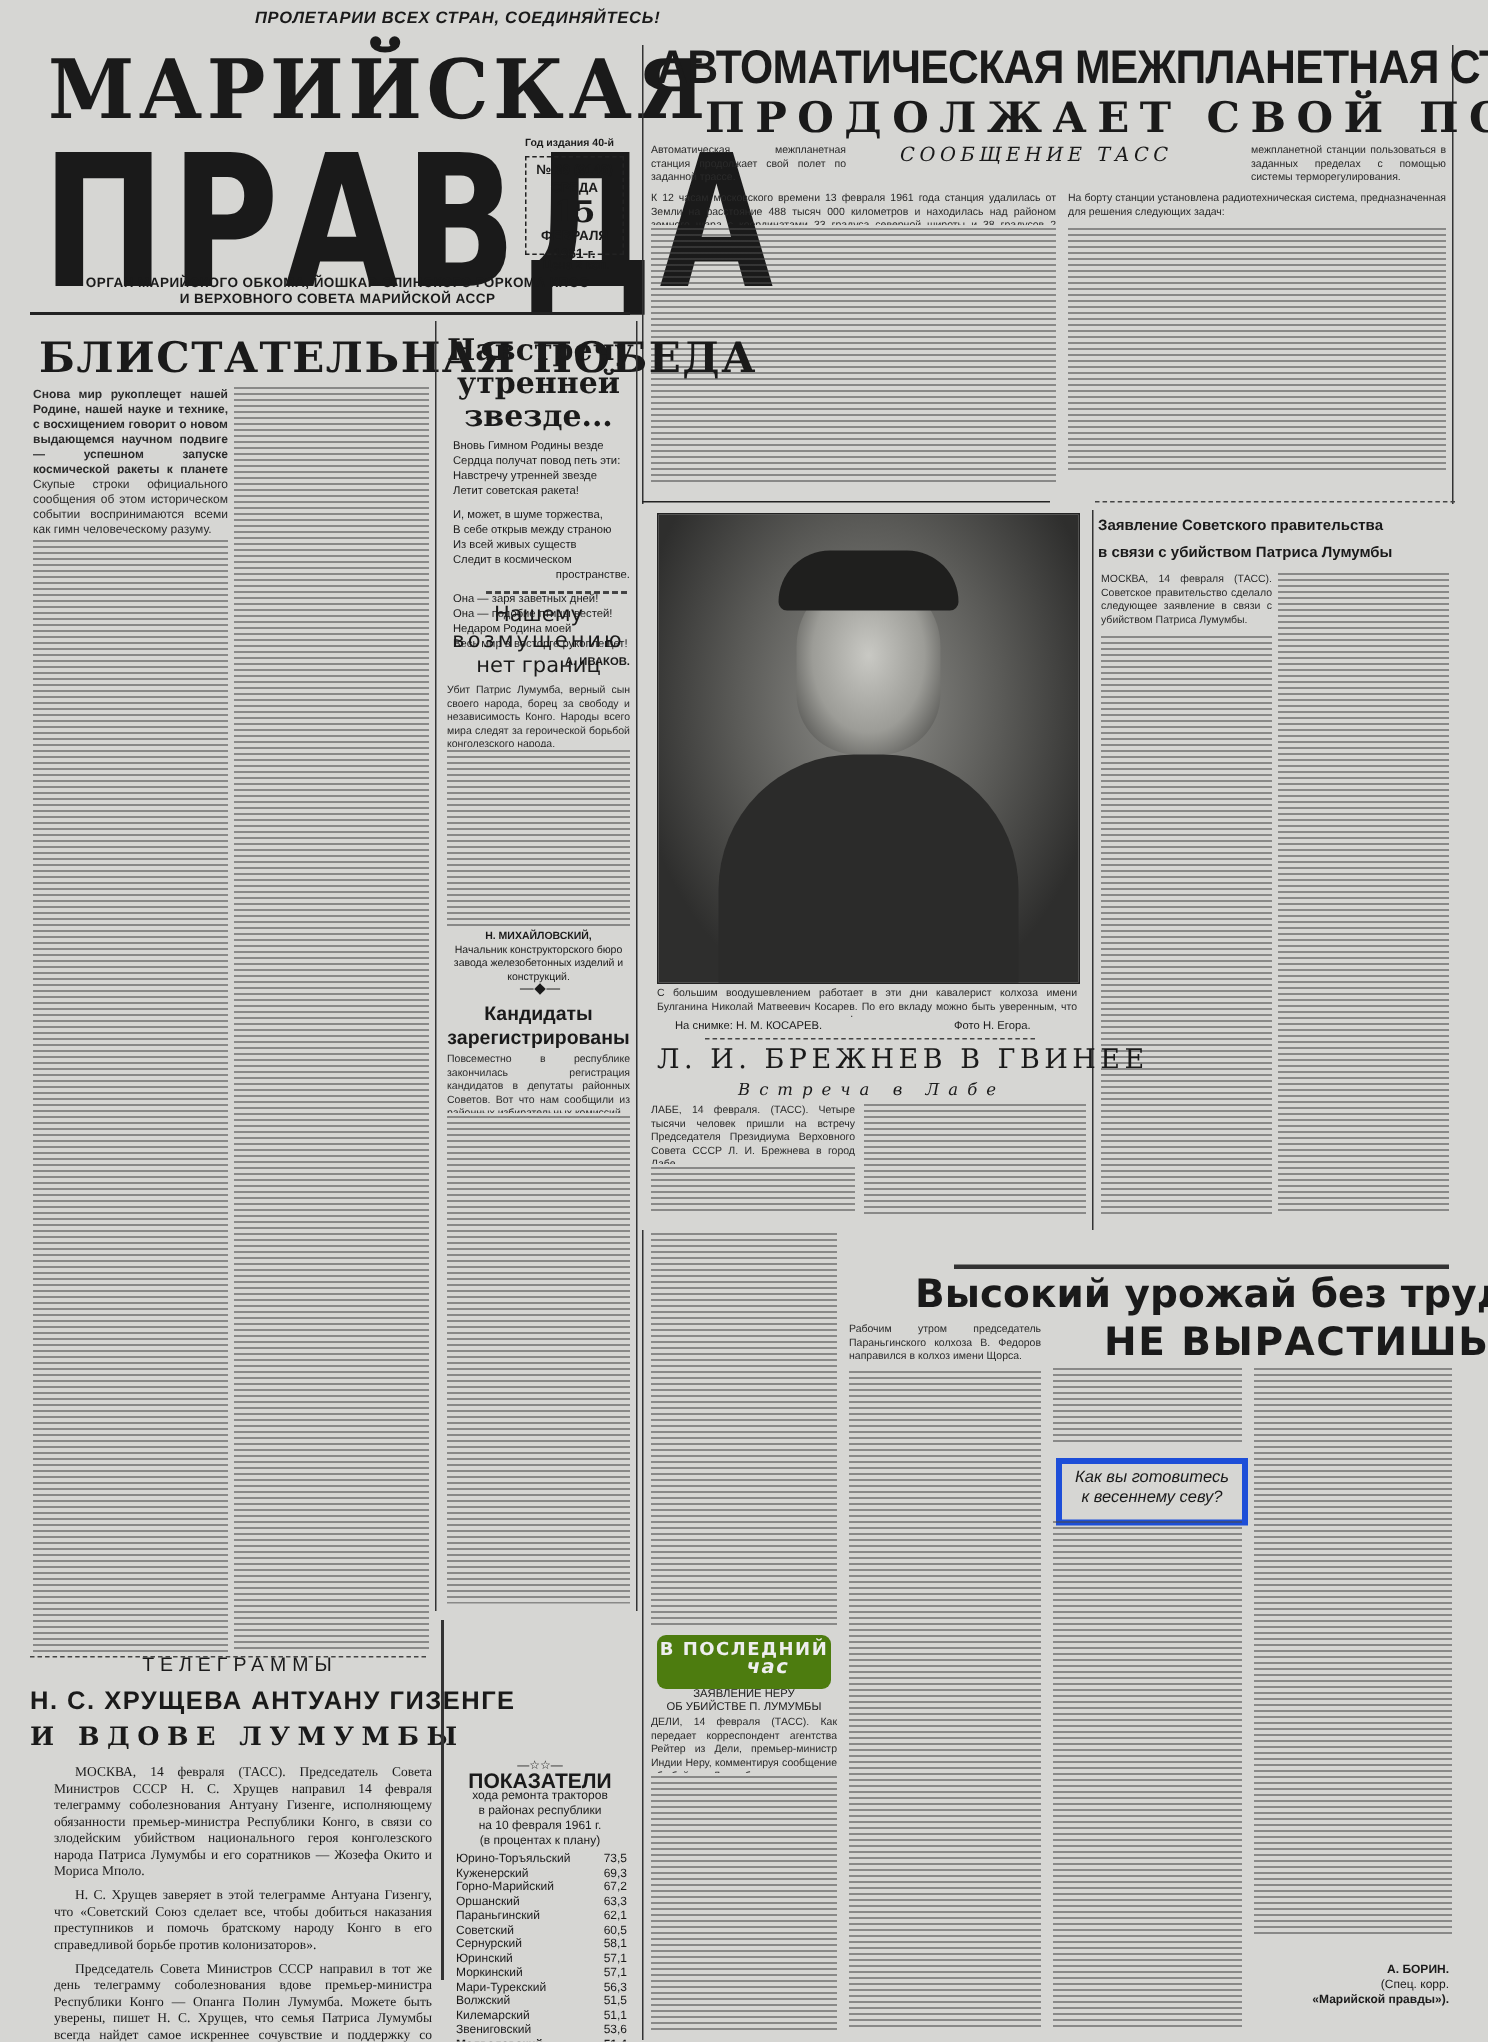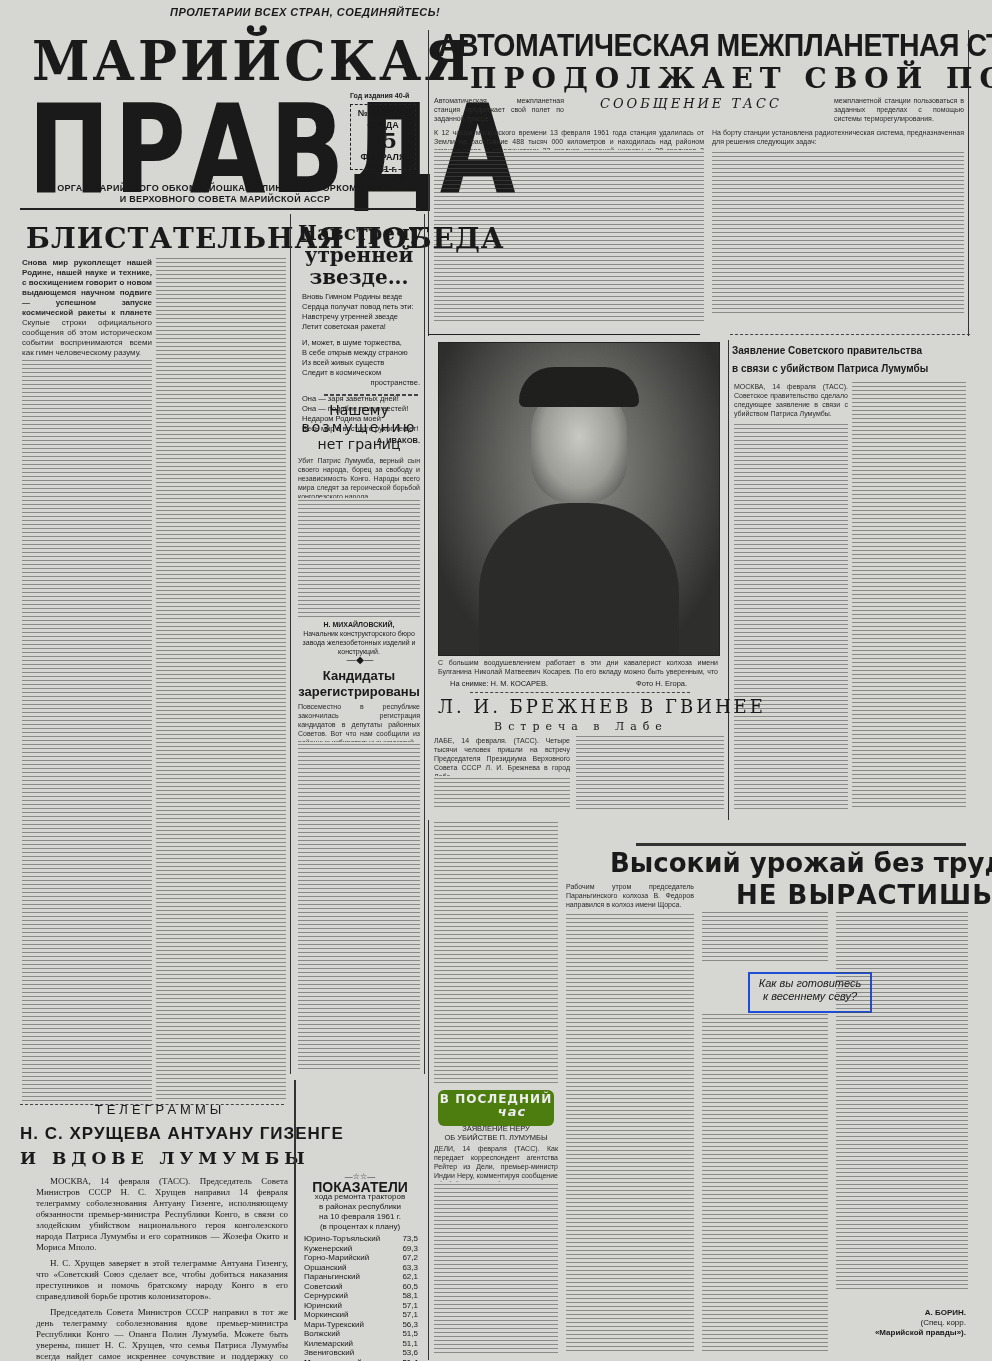--- a/index.html
+++ b/index.html
@@ -17,21 +17,21 @@
   .mast1{font-family:"DejaVu Serif",serif;font-weight:bold;font-size:52px;letter-spacing:3px;transform:scaleY(1.05);}
   .mast2{font-family:"DejaVu Sans",sans-serif;font-weight:900;font-size:98px;letter-spacing:4px;transform:scaleY(1.25);transform-origin:top left;}
   .infobox{border:1px dashed #222;text-align:center;font-family:"Liberation Sans",sans-serif;font-weight:bold;font-size:10px;line-height:12px;}
   .h-big{font-family:"DejaVu Serif",serif;font-weight:bold;}
   .h-cond{font-family:"Liberation Sans",sans-serif;font-weight:bold;transform-origin:left top;}
   .photo{background:radial-gradient(ellipse at 50% 40%,#8f8f8b 0%,#5a5a57 45%,#2e2e2d 80%);}
   .last-hour{background:#4d7c0f;color:#eee;font-family:"DejaVu Sans",sans-serif;font-weight:bold;font-size:12px;letter-spacing:1px;border-radius:6px;text-align:center;}
   table.stats{border-collapse:collapse;font-family:"Liberation Sans",sans-serif;font-size:8px;line-height:9.5px;width:100%;}
   table.stats td{padding:0;}
   table.stats td.v{text-align:right;}
-  .boxed{border:2px solid #1d4ed8;text-align:center;font-family:"Liberation Sans",sans-serif;font-style:italic;font-size:11px;line-height:13px;margin-left:44px;}
+  .boxed{border:4px solid #1d4ed8;text-align:center;font-family:"Liberation Sans",sans-serif;font-style:italic;font-size:11px;line-height:13px;}
 </style>
 </head>
 <body>
 
 <div class="abs motto" style="left:170px;top:6px;">ПРОЛЕТАРИИ ВСЕХ СТРАН, СОЕДИНЯЙТЕСЬ!</div>
 <div class="abs mast1" style="left:32px;top:30px;">МАРИЙСКАЯ</div>
 <div class="abs mast2" style="left:28px;top:88px;line-height:98px;">ПРАВДА</div>
 <div class="abs" style="left:350px;top:92px;font-family:'Liberation Sans',sans-serif;font-size:7px;font-weight:bold;">Год издания 40-й</div>
 <div class="abs infobox" style="left:350px;top:104px;width:64px;height:64px;">
   <div style="font-size:9px;margin-top:2px;">№ 39 (9148)</div>
@@ -127,21 +127,21 @@
 <div class="abs" style="left:732px;top:342px;width:236px;text-align:left;font-family:'Liberation Sans',sans-serif;font-weight:bold;font-size:10px;line-height:18px;">
   <div>Заявление Советского правительства</div>
   <div>в связи с убийством Патриса Лумумбы</div>
 </div>
 <div class="abs txt" style="left:734px;top:382px;width:114px;height:40px;font-size:7px;line-height:9px;">МОСКВА, 14 февраля (ТАСС). Советское правительство сделало следующее заявление в связи с убийством Патриса Лумумбы.</div>
 <div class="abs filler" style="left:734px;top:424px;width:114px;height:386px;"></div>
 <div class="abs filler" style="left:852px;top:382px;width:114px;height:428px;"></div>
 
 <div class="dash-h" style="left:470px;top:692px;width:220px;"></div>
 <div class="abs" style="left:438px;top:696px;width:286px;text-align:center;font-family:'DejaVu Serif',serif;font-size:18px;letter-spacing:3px;white-space:nowrap;">Л. И. БРЕЖНЕВ В ГВИНЕЕ</div>
-<div class="abs" style="left:438px;top:720px;width:286px;text-align:center;font-family:'DejaVu Serif',serif;font-size:11px;letter-spacing:6px;">Встреча в Лабе</div>
+<div class="abs" style="left:438px;top:720px;width:286px;text-align:center;font-family:'DejaVu Serif',serif;font-size:11px;letter-spacing:6px;font-style:italic;">Встреча в Лабе</div>
 <div class="abs txt" style="left:434px;top:736px;width:136px;height:40px;font-size:7px;line-height:9px;">ЛАБЕ, 14 февраля. (ТАСС). Четыре тысячи человек пришли на встречу Председателя Президиума Верховного Совета СССР Л. И. Брежнева в город Лабе.</div>
 <div class="abs filler" style="left:434px;top:778px;width:136px;height:32px;"></div>
 <div class="abs filler" style="left:576px;top:736px;width:148px;height:74px;"></div>
 
 <div class="abs" style="left:636px;top:843px;width:330px;height:3px;background:#333;"></div>
 <div class="abs" style="left:610px;top:848px;font-family:'DejaVu Sans',sans-serif;font-weight:bold;font-size:26px;white-space:nowrap;">Высокий урожай без труда</div>
 <div class="abs" style="left:736px;top:880px;font-family:'DejaVu Sans',sans-serif;font-weight:bold;font-size:26px;letter-spacing:1px;white-space:nowrap;">НЕ ВЫРАСТИШЬ</div>
 <div class="abs txt" style="left:566px;top:882px;width:128px;height:30px;font-size:7px;line-height:9px;">Рабочим утром председатель Параньгинского колхоза В. Федоров направился в колхоз имени Щорса.</div>
 <div class="abs filler" style="left:566px;top:914px;width:128px;height:440px;"></div>
 <div class="abs filler" style="left:702px;top:912px;width:126px;height:52px;"></div>

